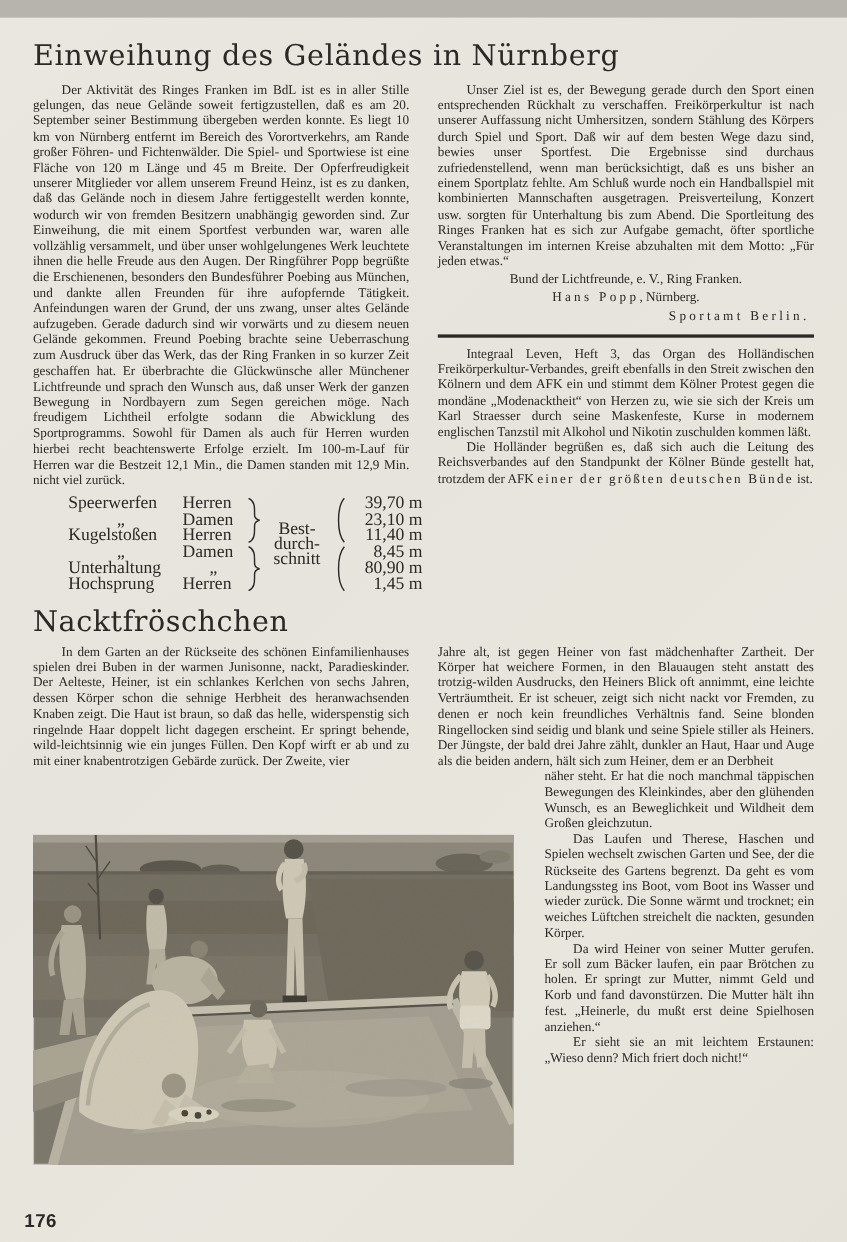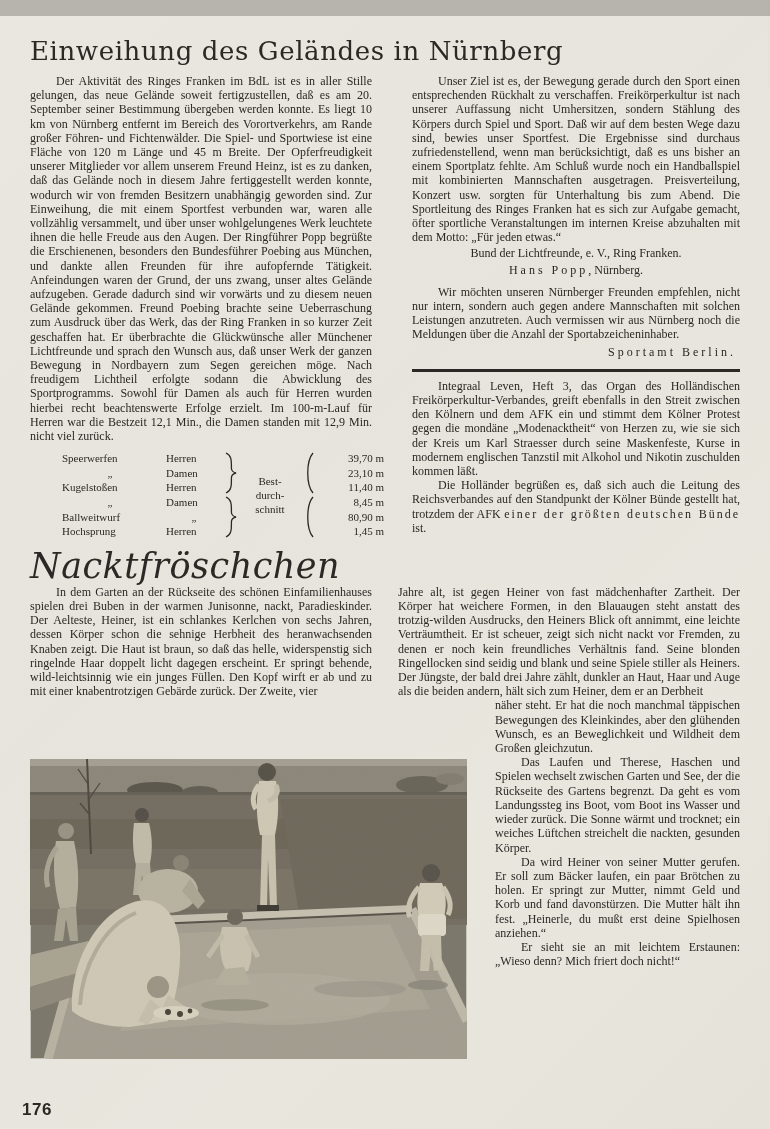--- a/index.html
+++ b/index.html
@@ -18,32 +18,32 @@
     overflow:hidden;
     -webkit-font-smoothing:antialiased;
   }
   h1.main-title {
     font-family:"DejaVu Serif","Liberation Serif",serif;
     font-weight:400;
     font-size:26px; line-height:30px;
     letter-spacing:0.6px;
     margin:0 0 8px 0;
   }
-  .cols { display:flex; gap:40px; }
+  .cols { display:flex; gap:26px; }
   .col { width:342px; }
   p.body-par { margin:0; text-align:justify; text-indent:26px; hyphens:auto; }
   p.no-indent { text-indent:0; }
 
   
   .res-table {
     display:grid;
     grid-template-columns:112px 56px 18px 60px 18px 72px;
     align-items:center;
     margin:8px 0 0 24px;
-    font-size:11px; line-height:14.6px;
+    font-size:16px; line-height:14.6px;
   }
   .res-event { text-align:left; padding-left:8px; }
   .res-event.ditto { text-align:center; padding-left:0; }
   .res-who { text-align:left; }
   .res-who.ditto { text-align:center; }
   .res-val { text-align:right; padding-right:6px; }
   .brace-cell { display:flex; flex-direction:column; justify-content:center; align-items:center; }
   .bd-label {
     grid-column:4; grid-row:1 / span 6;
     text-align:center; line-height:14px;
@@ -59,22 +59,22 @@
   .heavy-rule { border:0; border-top:3.5px solid #2b2825; margin:10px 0 7px 0; }
   h3.sub-title {
     font-size:13.2px; line-height:16.5px;
     font-weight:700; margin:0 0 4px 0;
   }
 
   
   .story-head { display:flex; align-items:baseline; margin:12px 0 4px 0; }
   h2.story-title {
     font-family:"DejaVu Serif","Liberation Serif",serif;
-    font-weight:400; font-size:35px; line-height:30px;
-    letter-spacing:0.5px; margin:0;font-style:italic;
+    font-weight:400; font-size:26px; line-height:30px;
+    letter-spacing:0.5px; margin:0;
   }
   .byline { margin-left:16px; font-size:12px; }
 
   .story-body { position:relative; height:486px; margin-top:4px; }
   .story-left { width:342px; }
   .story-right { position:absolute; top:0; right:0; width:342px; }
   .narrow { margin-left:97px; }
 
   .photo-frame {
     position:absolute; left:0; top:174px;
@@ -104,21 +104,21 @@
 
       <div class="res-table">
         <span class="res-event" style="grid-row:1">Speerwerfen</span>
         <span class="res-who" style="grid-row:1">Herren</span>
         <span class="res-event ditto" style="grid-row:2">„</span>
         <span class="res-who" style="grid-row:2">Damen</span>
         <span class="res-event" style="grid-row:3">Kugelstoßen</span>
         <span class="res-who" style="grid-row:3">Herren</span>
         <span class="res-event ditto" style="grid-row:4">„</span>
         <span class="res-who" style="grid-row:4">Damen</span>
-        <span class="res-event" style="grid-row:5">Ballweitwurf</span>
+        <span class="res-event" style="grid-row:5">Unterhaltung</span>
         <span class="res-who ditto" style="grid-row:5">„</span>
         <span class="res-event" style="grid-row:6">Hochsprung</span>
         <span class="res-who" style="grid-row:6">Herren</span>
 
         <span class="brace-cell c3 r13">
           <svg width="14" height="42" viewBox="0 0 14 42">
               <path d="M2,1 C9,4 7,12 7.5,17 C8,20 12,21 12,21 C12,21 8,22 7.5,25 C7,30 9,38 2,41" fill="none" stroke="#2b2825" stroke-width="1.3"></path>
             </svg>
         </span>
         <span class="brace-cell c3 r46">
@@ -150,21 +150,20 @@
         <span class="res-val" style="grid-row:4;grid-column:6">8,45 m</span>
         <span class="res-val" style="grid-row:5;grid-column:6">80,90 m</span>
         <span class="res-val" style="grid-row:6;grid-column:6">1,45 m</span>
       </div>
     </div>
 
     <div class="col">
       <p class="body-par">Unser Ziel ist es, der Bewegung gerade durch den Sport einen entsprechenden Rückhalt zu verschaffen. Freikörperkultur ist nach unserer Auffassung nicht Umhersitzen, sondern Stählung des Körpers durch Spiel und Sport. Daß wir auf dem besten Wege dazu sind, bewies unser Sportfest. Die Ergebnisse sind durchaus zufriedenstellend, wenn man berücksichtigt, daß es uns bisher an einem Sportplatz fehlte. Am Schluß wurde noch ein Handballspiel mit kombinierten Mannschaften ausgetragen. Preisverteilung, Konzert usw. sorgten für Unterhaltung bis zum Abend. Die Sportleitung des Ringes Franken hat es sich zur Aufgabe gemacht, öfter sportliche Veranstaltungen im internen Kreise abzuhalten mit dem Motto: „Für jeden etwas.“</p>
       <p class="sig-center">Bund der Lichtfreunde, e. V., Ring Franken.</p>
       <p class="sig-center"><span class="spaced">Hans Popp</span><span>, Nürnberg.</span></p>
-      <p class="body-par" style="margin-top:8px">Wir möchten unseren Nürnberger Freunden empfehlen, nicht nur intern, sondern auch gegen andere Mannschaften mit solchen Leistungen anzutreten. Auch vermissen wir aus Nürnberg noch die Meldungen über die Anzahl der Sportabzeicheninhaber.</p>
       <p class="sig-right spaced">Sportamt Berlin.</p>
 
       <hr class="heavy-rule">
 
       <p class="body-par">Integraal Leven, Heft 3, das Organ des Holländischen Freikörperkultur-Verbandes, greift ebenfalls in den Streit zwischen den Kölnern und dem AFK ein und stimmt dem Kölner Protest gegen die mondäne „Modenacktheit“ von Herzen zu, wie sie sich der Kreis um Karl Straesser durch seine Maskenfeste, Kurse in modernem englischen Tanzstil mit Alkohol und Nikotin zuschulden kommen läßt.</p>
       <p class="body-par"><span>Die Holländer begrüßen es, daß sich auch die Leitung des Reichsverbandes auf den Standpunkt der Kölner Bünde gestellt hat, trotzdem der AFK </span><span class="spaced-tight">einer der größten deutschen Bünde</span><span> ist.</span></p>
     </div>
   </div>
 
   <div class="story-head">

